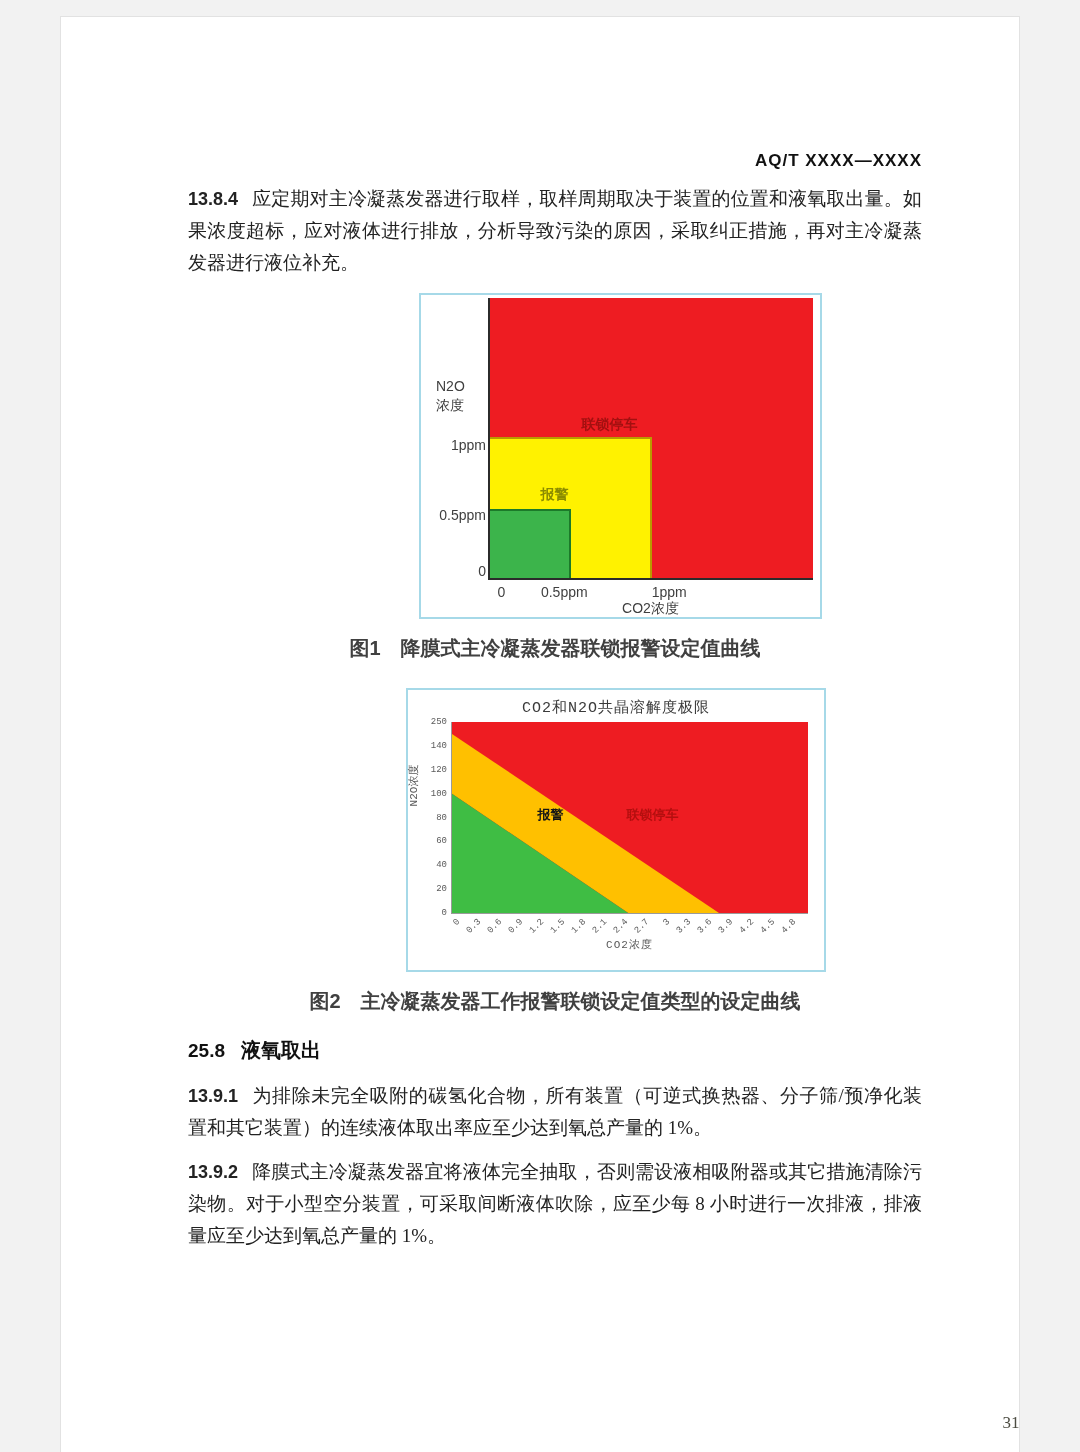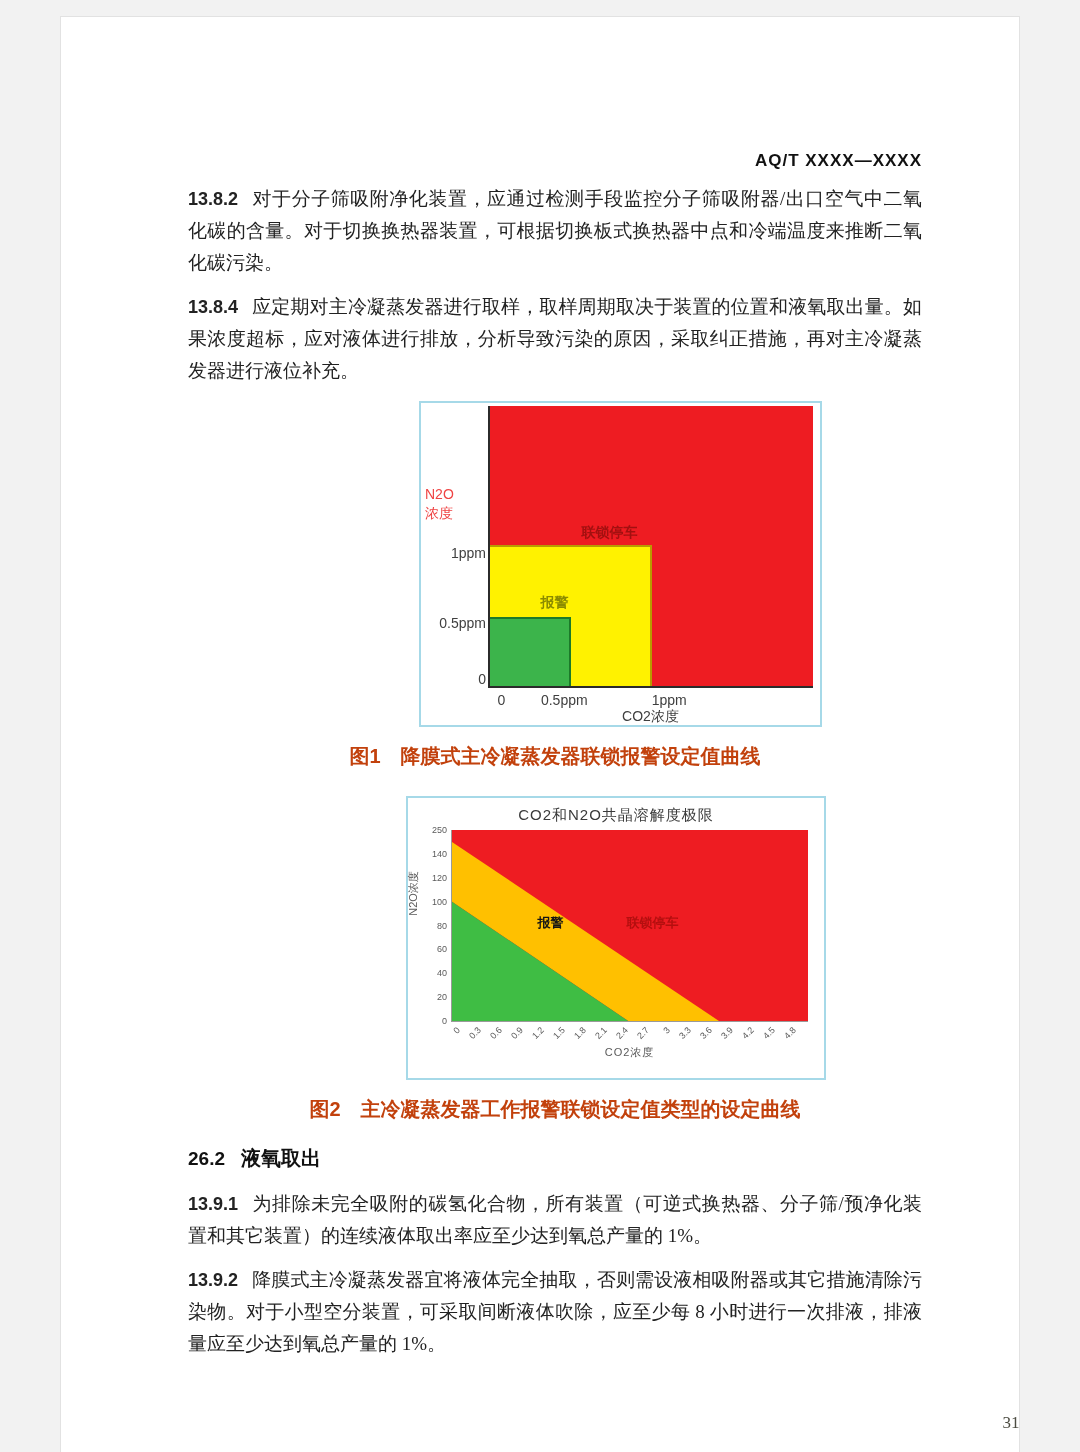--- a/index.html
+++ b/index.html
@@ -33,54 +33,54 @@
   .sec-head{
     margin:22px 0 0 0;
     font-family:"Liberation Sans","DejaVu Sans",sans-serif;
     font-weight:700;font-size:20px;color:#111;
   }
   .sec-head .cnum{margin-right:16px;font-size:19px;}
   .fig-caption{
     margin-top:16px;
     text-align:center;
     font-family:"Liberation Sans","DejaVu Sans",sans-serif;
-    font-weight:700;font-size:20px;color:#c2410c;
+    font-weight:700;font-size:20px;color:#404040;
   }
   
   .fig1{
     position:relative;
     width:403px;height:326px;
     margin:14px 0 0 231px;
     border:2px solid #a6d9e8;
     box-sizing:border-box;
     background:#fff;
     font-family:"Liberation Sans","DejaVu Sans",sans-serif;
   }
   .f1-plot{
     position:absolute;left:67px;top:3px;width:325px;height:282px;
     border-left:2px solid #2b2b2b;border-bottom:2px solid #2b2b2b;
     box-sizing:border-box;
   }
   .f1-yellow{position:absolute;left:0;bottom:0;width:50%;height:50.4%;border-top:2px solid #b99b00;border-right:2px solid #b99b00;box-sizing:border-box;}
   .f1-green{position:absolute;left:0;bottom:0;width:25%;height:24.8%;border-top:2px solid #1c7a2a;border-right:2px solid #1c7a2a;box-sizing:border-box;}
   .f1-lab-interlock{position:absolute;bottom:51.5%;left:37%;transform:translateX(-50%);font-size:14px;font-weight:700;color:#a31010;white-space:nowrap;}
   .f1-lab-alarm{position:absolute;bottom:26.3%;left:20%;transform:translateX(-50%);font-size:14px;font-weight:700;color:#8b8b00;white-space:nowrap;}
-  .f1-ylab{position:absolute;left:4px;top:82px;font-size:14px;color:#ef4444;line-height:19px;}
+  .f1-ylab{position:absolute;left:15px;top:82px;font-size:14px;color:#404040;line-height:19px;}
   .f1-xlab{position:absolute;left:67px;width:325px;top:305px;text-align:center;font-size:14px;color:#3f3f3f;}
   .f1-ytick{position:absolute;right:calc(100% + 4px);transform:translateY(50%);font-size:14px;color:#3f3f3f;white-space:nowrap;}
   .f1-xtick{position:absolute;top:calc(100% + 6px);transform:translateX(-50%);font-size:14px;color:#3f3f3f;white-space:nowrap;}
   
   .fig2{
     position:relative;
     width:420px;height:284px;
     margin:26px 0 0 218px;
     border:2px solid #a6d9e8;
     box-sizing:border-box;
     background:#fff;
-    font-family:Liberation Sans, sans-serif;
+    font-family:Liberation Mono, monospace;
   }
   .f2-title{position:absolute;top:8px;left:0;width:100%;text-align:center;font-size:15px;color:#3a3a3a;letter-spacing:1px;}
   .f2-plot{position:absolute;left:43px;top:32px;width:357px;height:192px;border-left:1px solid #9a9a9a;border-bottom:1px solid #9a9a9a;box-sizing:border-box;}
   .f2-svg{position:absolute;left:0;top:0;width:100%;height:100%;}
   .f2-lab-alarm{position:absolute;left:24%;top:44%;font-size:13px;font-weight:700;color:#151515;white-space:nowrap;}
   .f2-lab-interlock{position:absolute;left:49%;top:44%;font-size:13px;font-weight:700;color:#b40f0f;white-space:nowrap;}
   .f2-ytick{position:absolute;right:calc(100% + 5px);transform:translateY(-50%);font-size:9px;color:#5a5a5a;white-space:nowrap;}
   .f2-xtick{position:absolute;top:calc(100% + 4px);transform:translateX(-100%) rotate(-45deg);transform-origin:100% 0;font-size:9px;color:#5a5a5a;white-space:nowrap;}
   .f2-ylab{position:absolute;left:-30px;top:88px;transform:rotate(-90deg);transform-origin:center;font-size:11px;color:#5a5a5a;white-space:nowrap;width:70px;text-align:center;}
   .f2-xlab{position:absolute;left:43px;width:357px;top:247px;text-align:center;font-size:11px;color:#5a5a5a;letter-spacing:1px;}
@@ -89,21 +89,20 @@
     font-size:17px;color:#4c4c42;
   }
 </style>
 </head>
 <body>
 
 <div class="page">
 
   <div class="doc-code">AQ/T XXXX—XXXX</div>
 
-  <p class="clause"><span class="cnum">13.8.2</span><span>对于分子筛吸附净化装置，应通过检测手段监控分子筛吸附器/出口空气中二氧化碳的含量。对于切换换热器装置，可根据切换板式换热器中点和冷端温度来推断二氧化碳污染。</span></p>
   <p class="clause"><span class="cnum">13.8.4</span><span>应定期对主冷凝蒸发器进行取样，取样周期取决于装置的位置和液氧取出量。如果浓度超标，应对液体进行排放，分析导致污染的原因，采取纠正措施，再对主冷凝蒸发器进行液位补充。</span></p>
 
   <div class="fig1">
     <div class="f1-ylab">
       <div>N2O</div>
       <div>浓度</div>
     </div>
     <div class="f1-plot" style="background: rgb(238, 28, 34);">
       <div class="f1-yellow" style="background: rgb(255, 242, 0);"></div>
       <div class="f1-green" style="background: rgb(60, 180, 75);"></div>
@@ -163,19 +162,19 @@
           <span class="f2-xtick" style="left: 77.5812%;">3.9</span>
           <span class="f2-xtick" style="left: 83.4875%;">4.2</span>
           <span class="f2-xtick" style="left: 89.3937%;">4.5</span>
           <span class="f2-xtick" style="left: 95.3%;">4.8</span>
         </div>
     </div>
     <div class="f2-xlab">CO2浓度</div>
   </div>
   <div class="fig-caption">图2　主冷凝蒸发器工作报警联锁设定值类型的设定曲线</div>
 
-  <div class="sec-head"><span class="cnum">26.2</span><span>液氧取出</span></div>
+  <div class="sec-head"><span class="cnum">25.8</span><span>液氧取出</span></div>
 
   <p class="clause" style="margin-top:16px;"><span class="cnum">13.9.1</span><span>为排除未完全吸附的碳氢化合物，所有装置（可逆式换热器、分子筛/预净化装置和其它装置）的连续液体取出率应至少达到氧总产量的 1%。</span></p>
   <p class="clause"><span class="cnum">13.9.2</span><span>降膜式主冷凝蒸发器宜将液体完全抽取，否则需设液相吸附器或其它措施清除污染物。对于小型空分装置，可采取间断液体吹除，应至少每 8 小时进行一次排液，排液量应至少达到氧总产量的 1%。</span></p>
 
   <div class="page-number">31</div>
 </div>
 
 </body></html>

